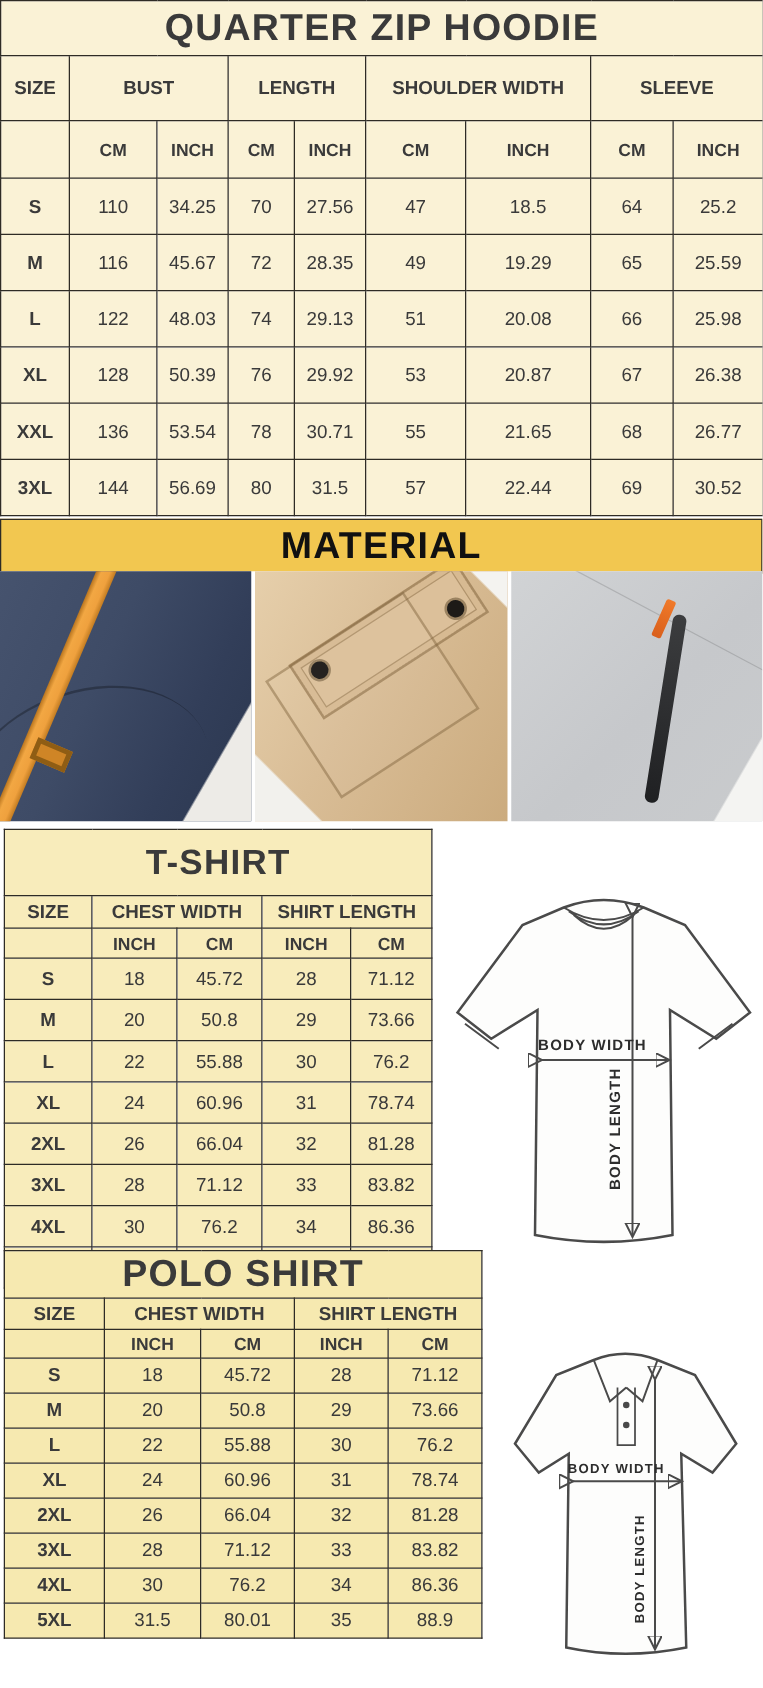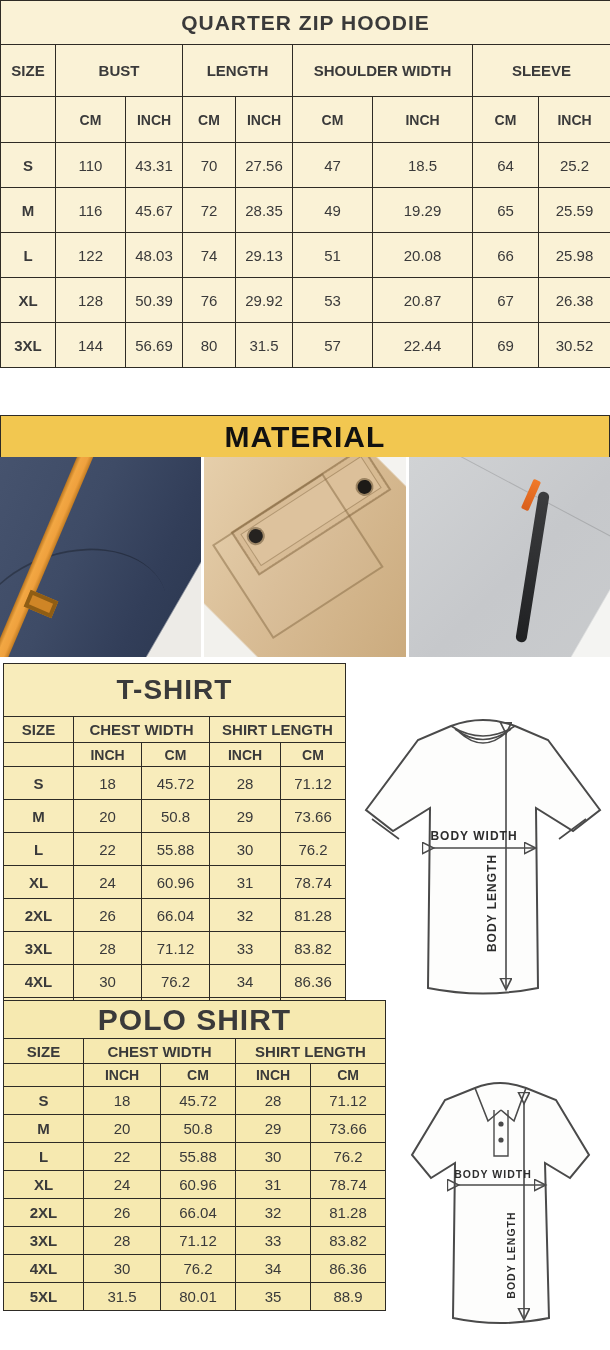--- a/index.html
+++ b/index.html
@@ -32,21 +32,21 @@
   }
   .head {
     background: var(--header_yellow);
     color: var(--title_text);
     font-weight: bold;
   }
   .size-cell { font-weight: bold; color: #1b1b1b; }
 
   
   .hoodie-tbl { left: 0; top: 0; width: 610px; }
-  .hoodie-tbl .title-cell { height: 44px; font-size: 21px; letter-spacing: 1px; margin-top: 16px; }
+  .hoodie-tbl .title-cell { height: 44px; font-size: 30px; letter-spacing: 1px; margin-top: 16px; }
   .hoodie-tbl .group-row td { height: 52px; font-size: 15px; }
   .hoodie-tbl .unit-row td  { height: 46px; font-size: 14px; }
   .hoodie-tbl tbody td { height: 45px; font-size: 15px; background: var(--hoodie_row_bg); }
 
   
   .tshirt-tbl { left: 3px; top: 663px; width: 342px; }
   .tshirt-tbl .title-cell { height: 53px; font-size: 28px; letter-spacing: 1px; }
   .tshirt-tbl .group-row td { height: 26px; font-size: 15px; }
   .tshirt-tbl .unit-row td  { height: 24px; font-size: 14px; }
   .tshirt-tbl tbody td { height: 33px; font-size: 15px; background: var(--shirt_row_bg); }
@@ -184,21 +184,21 @@
     <td class="head">CM</td>
     <td class="head">INCH</td>
     <td class="head">CM</td>
     <td class="head">INCH</td>
   </tr>
   </tbody>
   <tbody>
       <tr>
         <td class="size-cell">S</td>
         <td>110</td>
-        <td>43.31</td>
+        <td>34.25</td>
         <td>70</td>
         <td>27.56</td>
         <td>47</td>
         <td>18.5</td>
         <td>64</td>
         <td>25.2</td>
       </tr>
       <tr>
         <td class="size-cell">M</td>
         <td>116</td>
@@ -224,20 +224,31 @@
       <tr>
         <td class="size-cell">XL</td>
         <td>128</td>
         <td>50.39</td>
         <td>76</td>
         <td>29.92</td>
         <td>53</td>
         <td>20.87</td>
         <td>67</td>
         <td>26.38</td>
+      </tr>
+      <tr>
+        <td class="size-cell">XXL</td>
+        <td>136</td>
+        <td>53.54</td>
+        <td>78</td>
+        <td>30.71</td>
+        <td>55</td>
+        <td>21.65</td>
+        <td>68</td>
+        <td>26.77</td>
       </tr>
       <tr>
         <td class="size-cell">3XL</td>
         <td>144</td>
         <td>56.69</td>
         <td>80</td>
         <td>31.5</td>
         <td>57</td>
         <td>22.44</td>
         <td>69</td>

